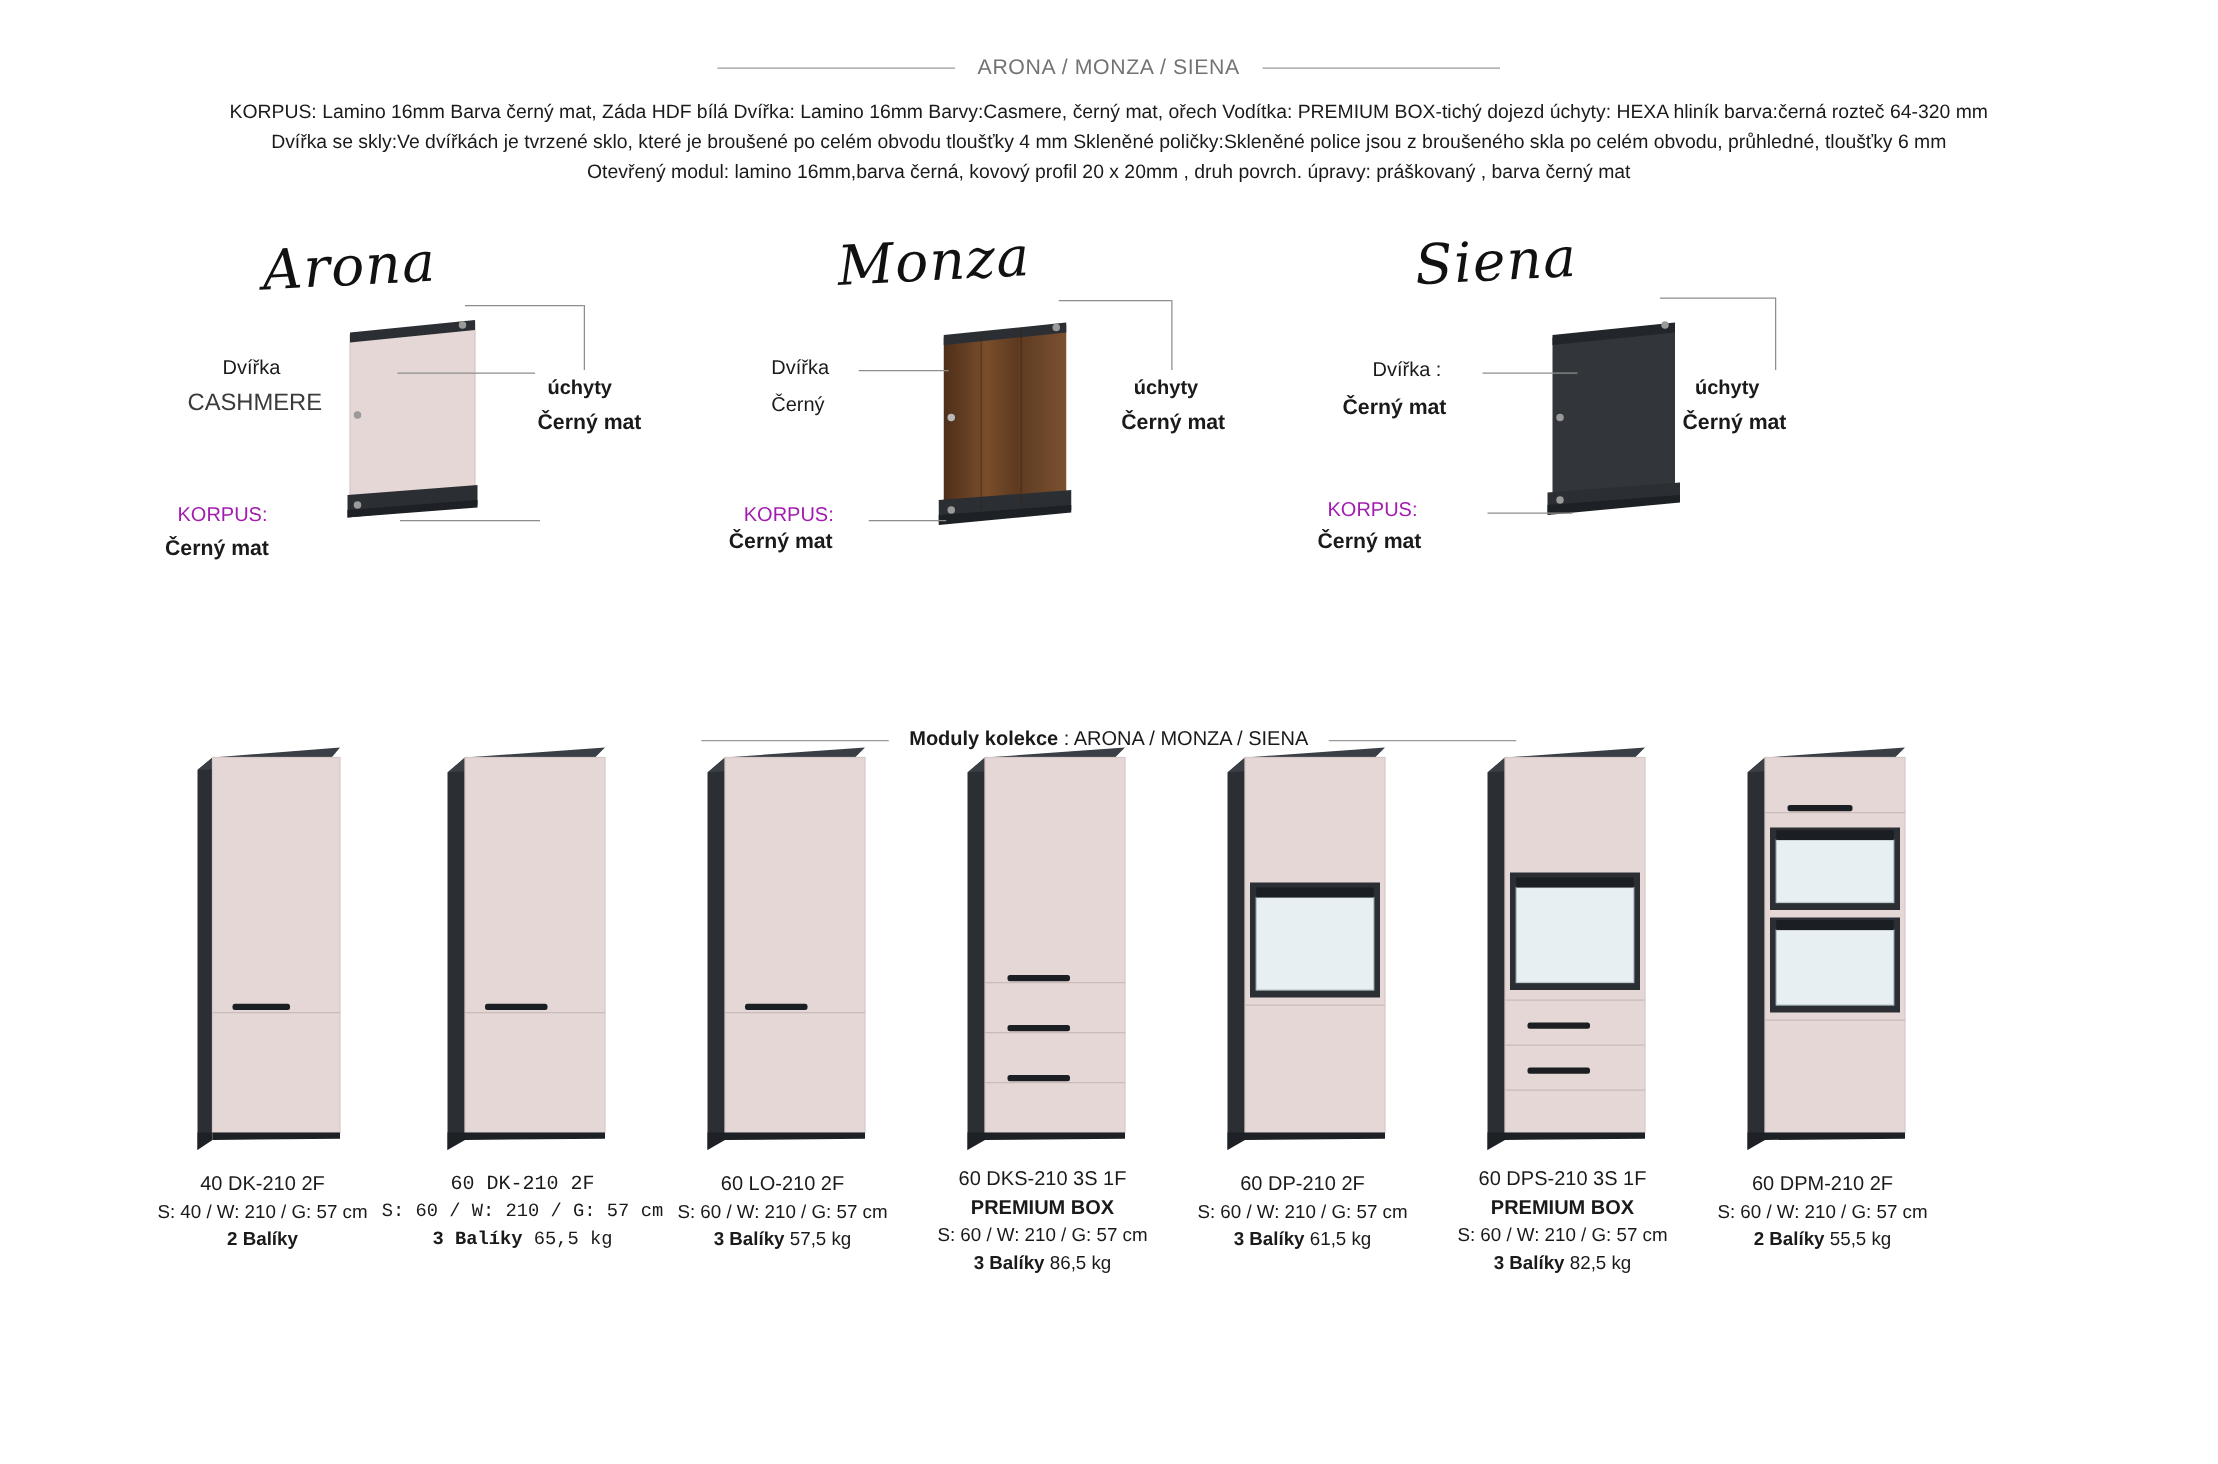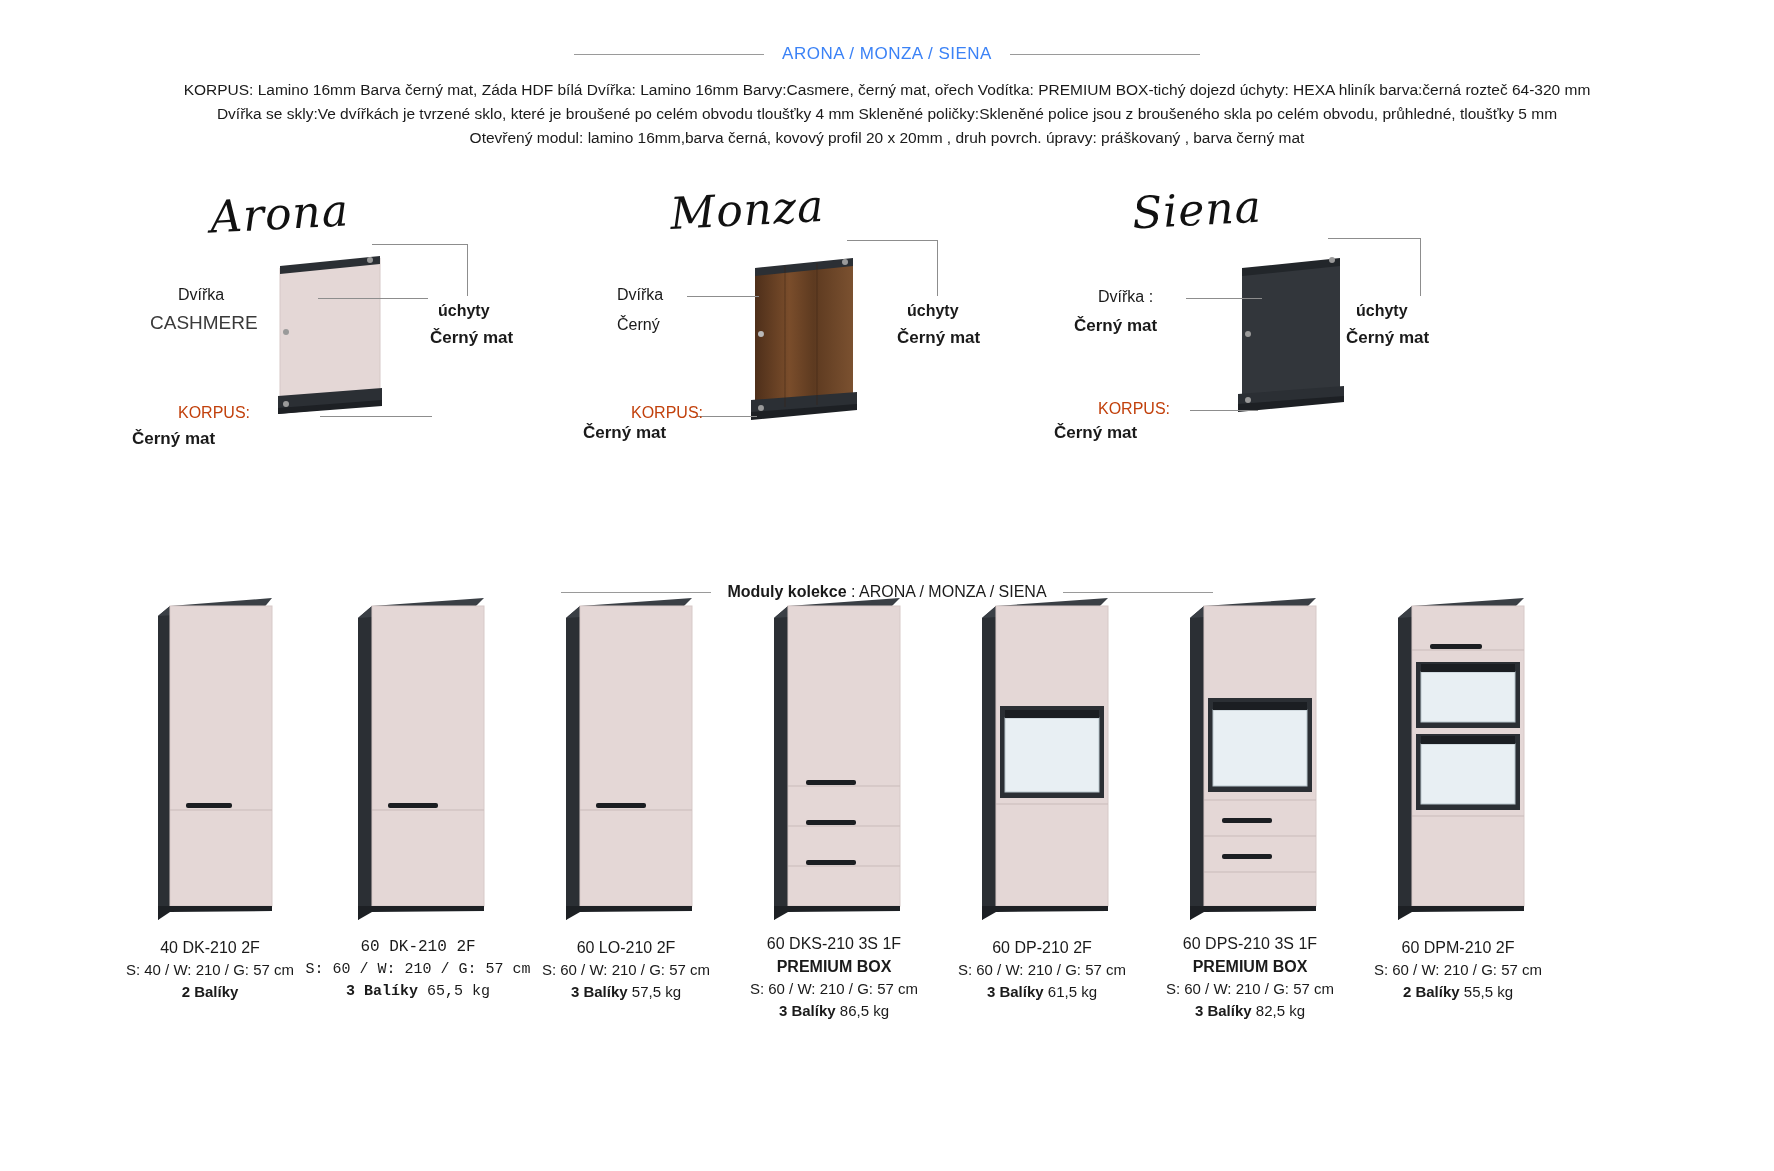--- a/index.html
+++ b/index.html
@@ -28,21 +28,21 @@
   }
   .header-rule {
     height: 1px;
     background: #9a9a9a;
     width: 190px;
   }
   .header-title {
     font-size: 17px;
     letter-spacing: 0.5px;
     padding: 0 18px;
-    color: #3b82f6;
+    color: #737373;
     white-space: nowrap;
   }
 
   .spec-block {
     position: absolute;
     top: 78px;
     left: 0;
     width: 100%;
     text-align: center;
     line-height: 1.55;
@@ -79,21 +79,21 @@
     transform: rotate(-3deg);
     white-space: nowrap;
   }
 
   .lbl {
     position: absolute;
     font-size: 16px;
     white-space: nowrap;
   }
   .lbl.bold { font-weight: bold; }
-  .lbl.grey { color: #c2410c; margin-left: 36px; }
+  .lbl.grey { color: #a21caf; }
 
   .leader {
     position: absolute;
     background: #8d8d8d;
     height: 1px;
   }
   .leader-v {
     position: absolute;
     background: #8d8d8d;
     width: 1px;
@@ -157,21 +157,21 @@
 <body>
 
 <div class="header-title-row">
   <div class="header-rule"></div>
   <div class="header-title">ARONA / MONZA / SIENA</div>
   <div class="header-rule"></div>
 </div>
 
 <div class="spec-block">
   <div class="spec-line">KORPUS: Lamino 16mm Barva černý mat, Záda HDF bílá  Dvířka: Lamino 16mm Barvy:Casmere, černý mat, ořech Vodítka: PREMIUM BOX-tichý dojezd  úchyty: HEXA hliník barva:černá rozteč 64-320 mm</div>
-  <div class="spec-line">Dvířka se skly:Ve dvířkách je tvrzené sklo, které je broušené po celém obvodu tloušťky 4 mm   Skleněné poličky:Skleněné police jsou z broušeného skla po celém obvodu, průhledné, tloušťky 5 mm</div>
+  <div class="spec-line">Dvířka se skly:Ve dvířkách je tvrzené sklo, které je broušené po celém obvodu tloušťky 4 mm   Skleněné poličky:Skleněné police jsou z broušeného skla po celém obvodu, průhledné, tloušťky 6 mm</div>
   <div class="spec-line">Otevřený modul: lamino 16mm,barva černá, kovový profil 20 x 20mm , druh povrch. úpravy: práškovaný , barva černý mat</div>
 </div>
 
 <div class="finishes">
 
   <div class="finish finish-1">
     <div class="script-name" style="left:120px; top:10px;">Arona</div>
 
     <svg width="300" height="200" style="position:absolute; left:160px; top:78px;">
       <polygon points="30,12 130,2 130,142 30,150" fill="#e4d7d6" stroke="#d6c8c7" stroke-width="1"></polygon>

